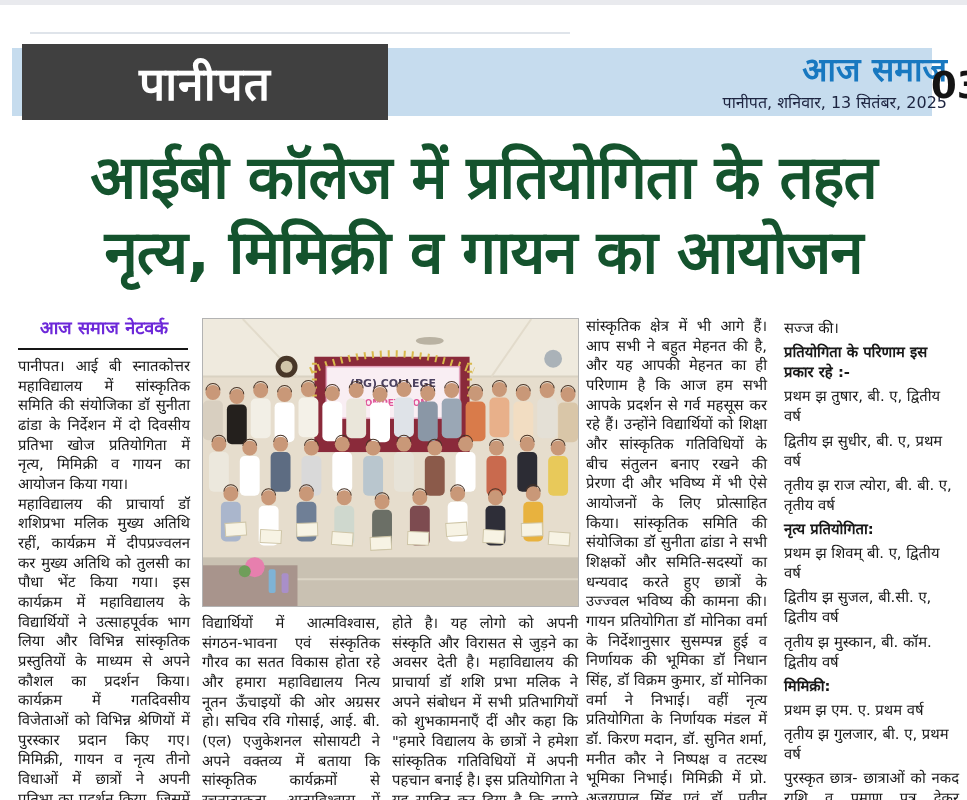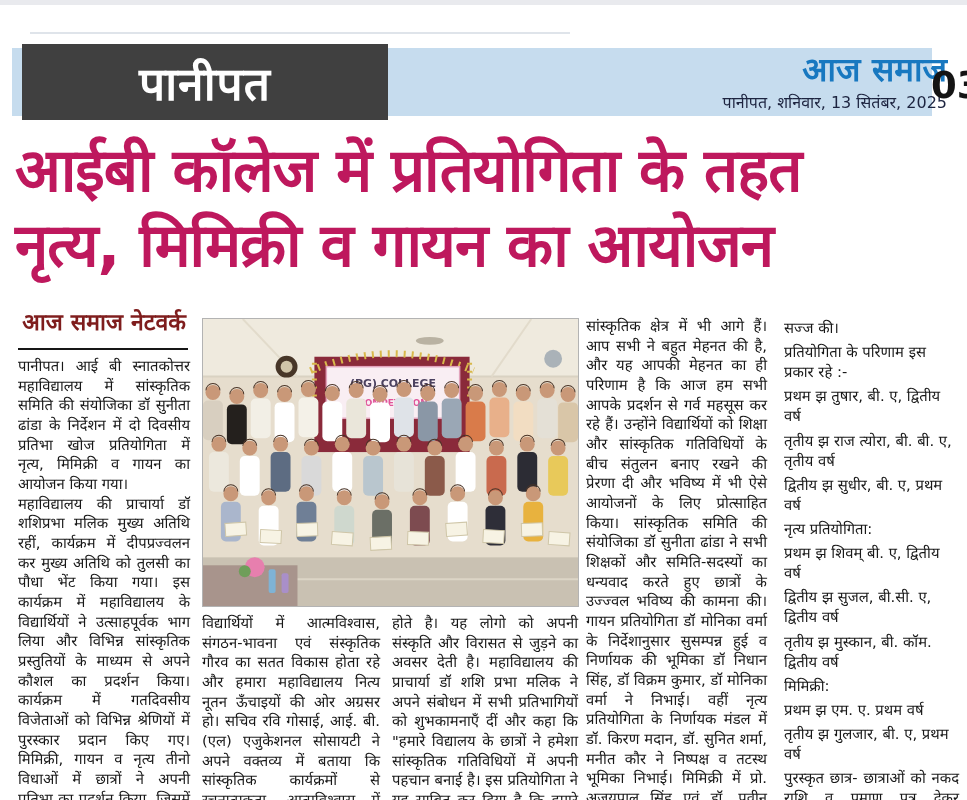--- a/index.html
+++ b/index.html
@@ -12,38 +12,38 @@
   .band{position:absolute;left:12px;top:48px;width:920px;height:68px;background:#c6dcee;}
   .citybox{position:absolute;left:22px;top:44px;width:366px;height:76px;background:#404040;
            display:flex;align-items:center;justify-content:center;}
   .citybox span{color:#ffffff;font-size:46px;font-weight:800;letter-spacing:1px;}
   .paperblock{position:absolute;left:652px;top:53px;width:295px;text-align:right;}
   .papername{font-size:33px;font-weight:800;color:#1878c0;line-height:1.05;}
   .dateline{font-size:16px;font-weight:400;color:#1d2440;margin-top:3px;}
   .pagenum{position:absolute;left:931px;top:64px;width:36px;font-size:37px;font-weight:800;color:#141414;}
 
   
-  .headline{position:absolute;left:15px;top:133px;width:937px;text-align:left;
-            font-weight:800;font-size:60px;line-height:1.25;color:#be185d;letter-spacing:-1px;}
-
-  
-  .byline{position:absolute;left:18px;top:305px;width:172px;text-align:center;
-          font-weight:700;font-size:23px;color:#7f1d1d;}
+  .headline{position:absolute;left:15px;top:140px;width:937px;text-align:center;
+            font-weight:800;font-size:60px;line-height:1.25;color:#14532d;letter-spacing:-1px;}
+
+  
+  .byline{position:absolute;left:18px;top:315px;width:172px;text-align:center;
+          font-weight:700;font-size:18px;color:#6d28d9;}
   .rule{position:absolute;left:18px;top:348px;width:170px;height:2px;background:#161616;}
 
   
   .bodycol{position:absolute;font-size:14.8px;line-height:1.33;text-align:justify;color:#181818;}
   .bodycol p{margin:0;}
   .col1{left:18px;top:356px;width:172px;}
   .col2{left:202px;top:613px;width:178px;}
   .col3{left:392px;top:613px;width:186px;}
   .col4{left:586px;top:316px;width:181px;}
   .col5{left:780px;top:314px;width:183px;text-align:left;line-height:1.36;}
   .col5 .r-line{margin:4px;}
-  .col5 .bold{font-weight:400;}
+  .col5 .bold{font-weight:700;}
   .col5 .endpara{text-align:justify;}
 
   
   .photo{position:absolute;left:202px;top:318px;width:377px;height:289px;
          border:1px solid #b3b3b3;background:#e9e3d7;box-sizing:border-box;}
   .photo svg{display:block;width:100%;height:100%;}
 </style>
 </head>
 <body>
 
@@ -177,22 +177,22 @@
   </div>
 
   <div class="bodycol col4">
     <p>सांस्कृतिक क्षेत्र में भी आगे हैं। आप सभी ने बहुत मेहनत की है, और यह आपकी मेहनत का ही परिणाम है कि आज हम सभी आपके प्रदर्शन से गर्व महसूस कर रहे हैं। उन्होंने विद्यार्थियों को शिक्षा और सांस्कृतिक गतिविधियों के बीच संतुलन बनाए रखने की प्रेरणा दी और भविष्य में भी ऐसे आयोजनों के लिए प्रोत्साहित किया। सांस्कृतिक समिति की संयोजिका डॉ सुनीता ढांडा ने सभी शिक्षकों और समिति-सदस्यों का धन्यवाद करते हुए छात्रों के उज्ज्वल भविष्य की कामना की। गायन प्रतियोगिता डॉ मोनिका वर्मा के निर्देशानुसार सुसम्पन्न हुई व निर्णायक की भूमिका डॉ निधान सिंह, डॉ विक्रम कुमार, डॉ मोनिका वर्मा ने निभाई। वहीं नृत्य प्रतियोगिता के निर्णायक मंडल में डॉ. किरण मदान, डॉ. सुनित शर्मा, मनीत कौर ने निष्पक्ष व तटस्थ भूमिका निभाई। मिमिक्री में प्रो. अजयपाल सिंह एवं डॉ. प्रवीन कुमार ने निर्णायक मंडल में अहम् भूमिका निभाई। डॉ. ज्योति गहलोट एवं सुश्री मनीत कौर ने मंच संचालन किया। कार्यक्रम की समाचार विज्ञप्ति में डॉ. अंजली ने</p>
   </div>
 
   <div class="bodycol col5">
     <div class="r-line">सज्ज की।</div>
     <div class="r-line bold">प्रतियोगिता के परिणाम इस प्रकार रहे :-</div>
     <div class="r-line">प्रथम झ तुषार, बी. ए, द्वितीय वर्ष</div>
+    <div class="r-line">द्वितीय झ सुधीर, बी. ए, प्रथम वर्ष</div>
     <div class="r-line">तृतीय झ राज त्योरा, बी. बी. ए, तृतीय वर्ष</div>
-    <div class="r-line">द्वितीय झ सुधीर, बी. ए, प्रथम वर्ष</div>
     <div class="r-line bold">नृत्य प्रतियोगिता:</div>
     <div class="r-line">प्रथम झ शिवम् बी. ए, द्वितीय वर्ष</div>
     <div class="r-line">द्वितीय झ सुजल, बी.सी. ए, द्वितीय वर्ष</div>
     <div class="r-line">तृतीय झ मुस्कान, बी. कॉम. द्वितीय वर्ष</div>
     <div class="r-line bold">मिमिक्री:</div>
     <div class="r-line">प्रथम झ एम. ए. प्रथम वर्ष</div>
     <div class="r-line">तृतीय झ गुलजार, बी. ए, प्रथम वर्ष</div>
     <div class="r-line endpara">पुरस्कृत छात्र- छात्राओं को नकद राशि व प्रमाण पत्र देकर सम्मानित किया गया । कार्यक्रम में डॉ. राजेश कुमार, डॉ. निधि मल्होत्रा, डॉ. शर्मिला यादव, डॉ. खुशबू, डॉ. अंजलि, अश्वनी गुप्ता, रूहानी शर्मा, निशा गुप्ता, डॉ. पूजा मलिक, डॉ. रेखा मलिक एवं सांस्कृतिक समिति के सभी सदस्य व अन्य प्राध्यापकगण उपस्थित रहे।</div>
   </div>
 </div>

